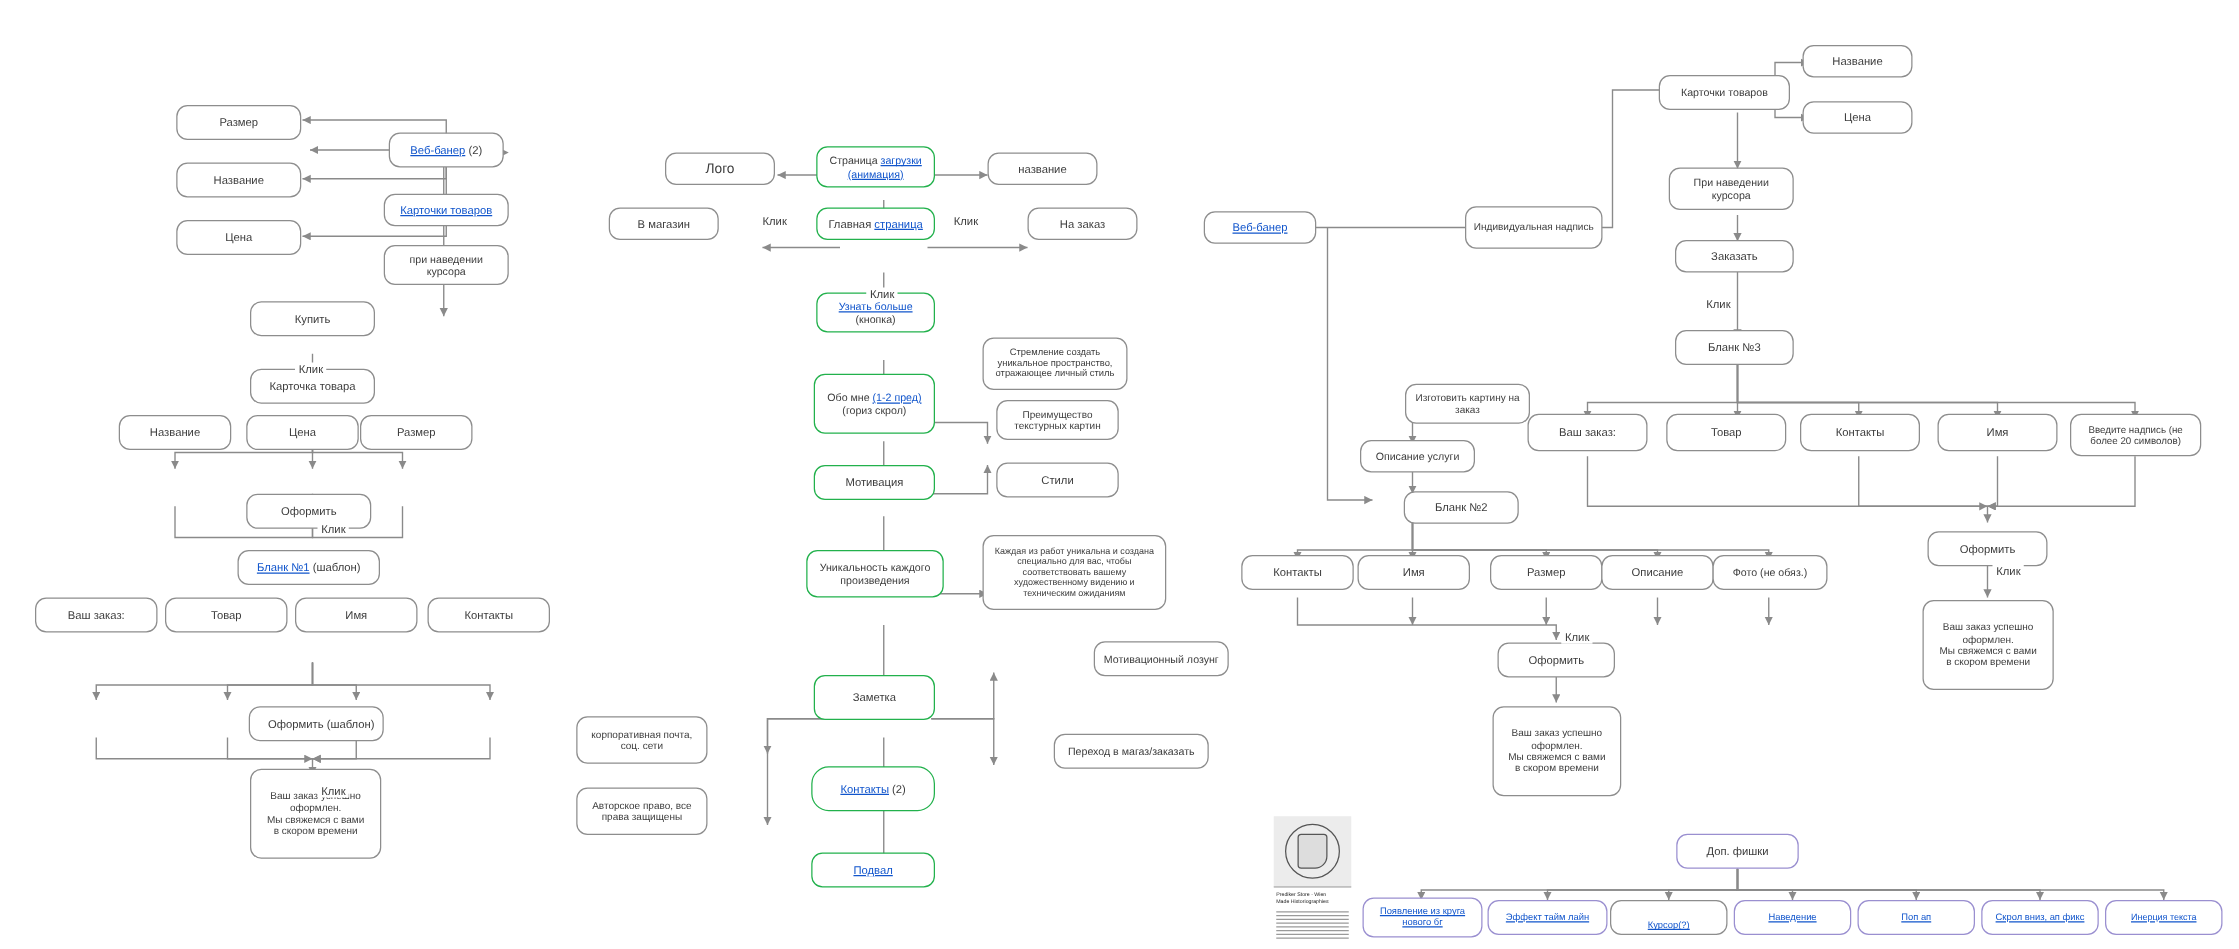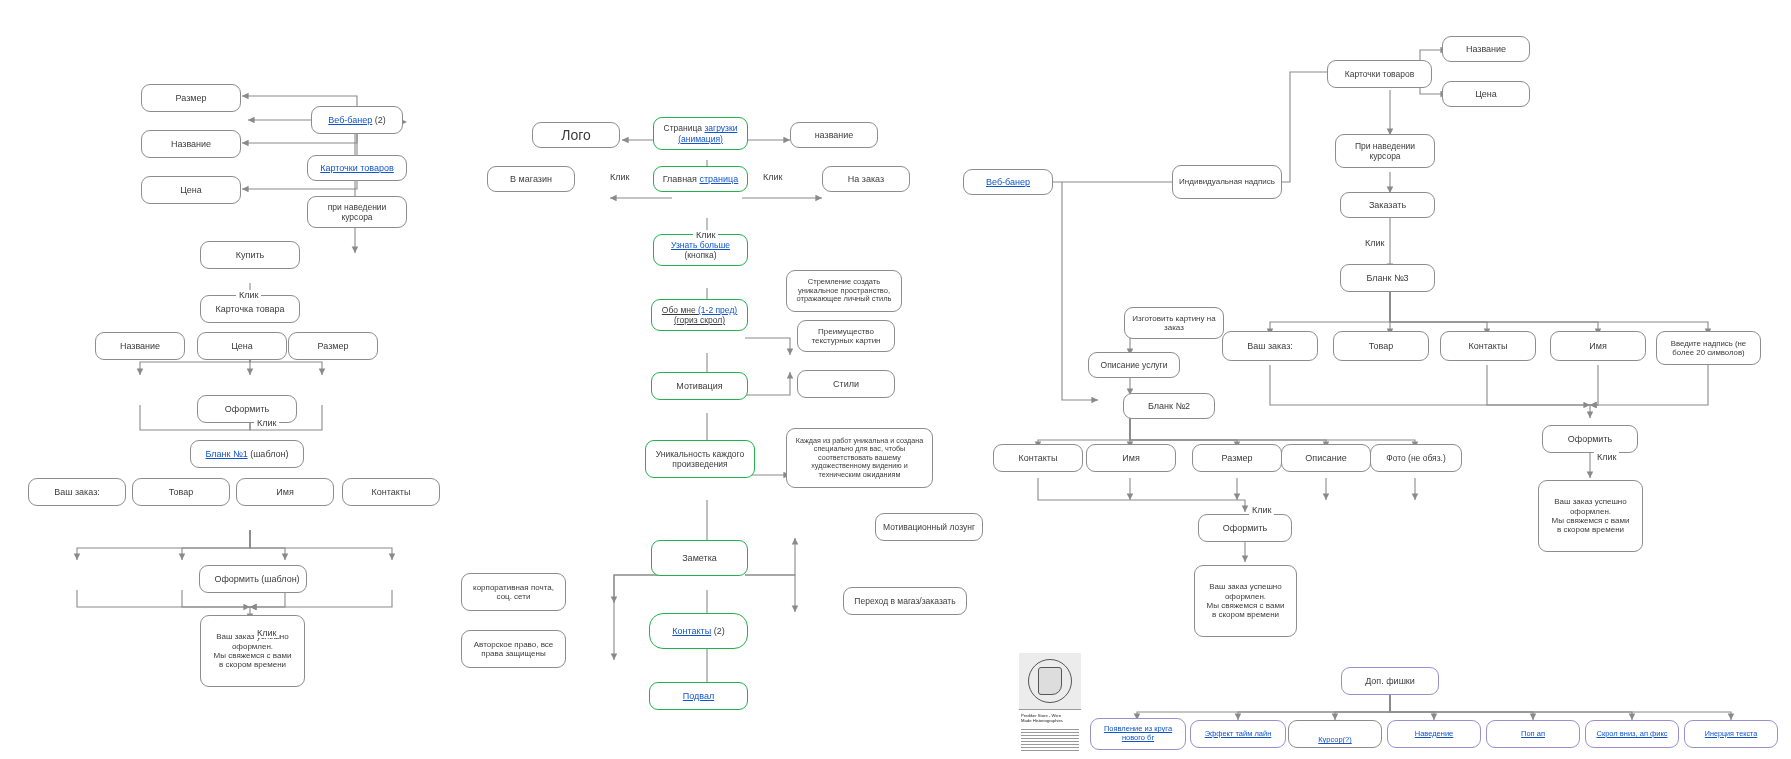--- a/index.html
+++ b/index.html
@@ -272,21 +272,21 @@
 
   <div class="node gray" style="left:199px;top:565px;width:108px;height:28px;font-size:9px;padding-left:12px;">
     <span class="lbl">Оформить (шаблон)</span>
     </div>
 
   <div class="node gray" style="left:200px;top:615px;width:105px;height:72px;font-size:8px;white-space:pre-line;">
     <span class="lbl">Ваш заказ успешно оформлен.
 Мы свяжемся с вами
 в скором времени</span></div>
 
-  <div class="node gray" style="left:532px;top:122px;width:88px;height:26px;font-size:14px;align-items:center;">
+  <div class="node gray" style="left:532px;top:122px;width:88px;height:26px;font-size:11px;align-items:center;">
     <span class="lbl">Лого</span>
     </div>
 
   <div class="node green" style="left:653px;top:117px;width:95px;height:33px;font-size:8.5px;">
     <span class="lbl"><span>Страница </span><a class="lnk">загрузки (анимация)</a></span>
     </div>
 
   <div class="node gray" style="left:790px;top:122px;width:88px;height:26px;font-size:9px;">
     <span class="lbl">название</span>
     </div>
@@ -300,21 +300,21 @@
     </div>
 
   <div class="node gray" style="left:822px;top:166px;width:88px;height:26px;font-size:9px;">
     <span class="lbl">На заказ</span>
     </div>
 
   <div class="node green" style="left:653px;top:234px;width:95px;height:32px;font-size:8.5px;">
     <span class="lbl"><a class="lnk">Узнать больше </a><br><span>(кнопка)</span></span>
     </div>
 
-  <div class="node green" style="left:651px;top:299px;width:97px;height:32px;font-size:8.5px;text-decoration:underline;">
+  <div class="node green" style="left:651px;top:299px;width:97px;height:48px;font-size:8.5px;">
     <span class="lbl"><span>Обо мне </span><a class="lnk">(1-2 пред)</a><br><span>(гориз скрол)</span></span>
     </div>
 
   <div class="node green" style="left:651px;top:372px;width:97px;height:28px;font-size:9px;">
     <span class="lbl">Мотивация</span>
     </div>
 
   <div class="node gray" style="left:786px;top:270px;width:116px;height:42px;font-size:7.5px;">
     <span class="lbl">Стремление создать уникальное пространство, отражающее личный стиль</span>
     </div>

